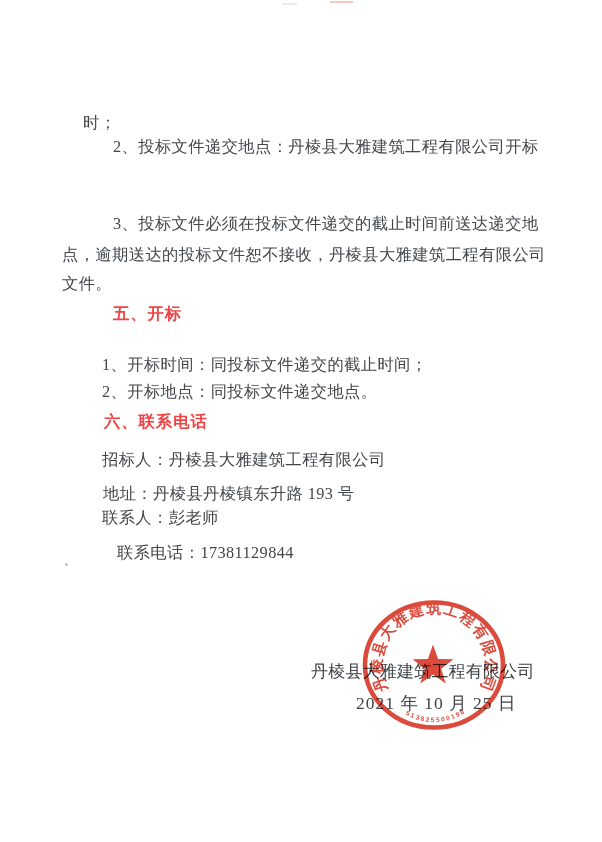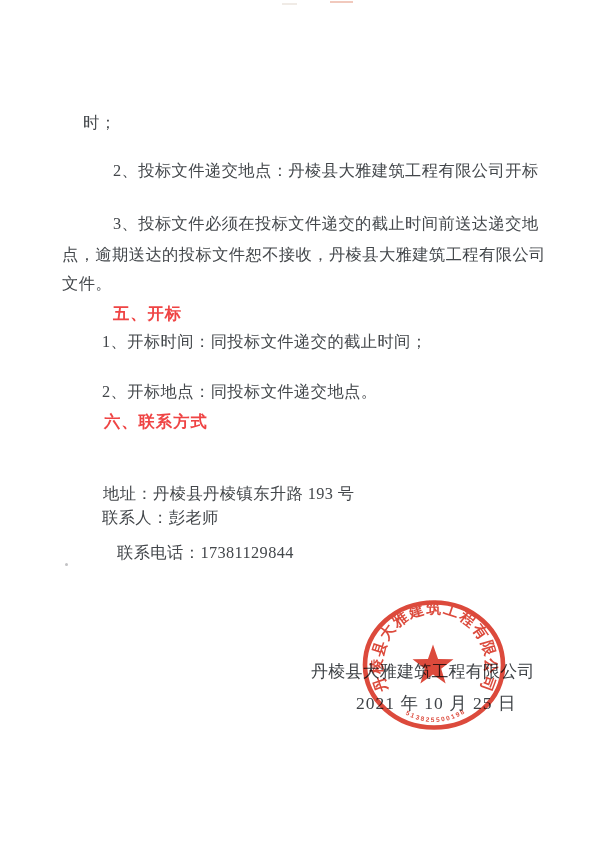--- a/index.html
+++ b/index.html
@@ -14,27 +14,27 @@
     position:absolute;
     font-size:16.3px;
     line-height:1.2;
     letter-spacing:0.4px;
     color:#43474b;
     white-space:nowrap;
   }
   .bold{font-weight:bold;color:#ef4444;letter-spacing:1px;}
   
   .l1 {top:113px;left:83px;}
-  .l2 {top:161px;left:113px;text-align:right;}
+  .l2 {top:137px;left:113px;text-align:right;}
   .l3 {top:182px;left:62px;}
   .l4 {top:214px;left:113px;}
   .l5 {top:245px;left:62px;}
   .l6 {top:274px;left:62px;}
   .l7 {top:304px;left:113px;}
-  .l8 {top:332px;left:102px;}
+  .l8 {top:355px;left:102px;}
   .l9 {top:382px;left:102px;}
   .l10{top:412px;left:104px;}
   .l11{top:450px;left:102px;}
   .l12{top:484px;left:103px;}
   .l13{top:508px;left:102px;}
   .l14{top:543px;left:102px;margin-left:15px;}
   
   .sig-company{
     position:absolute;top:660px;left:311px;
     font-size:17px;letter-spacing:0.2px;color:#3f4347;white-space:nowrap;
@@ -69,21 +69,22 @@
   <div class="speck"></div>
 
   <div class="line l1">时；</div>
   <div class="line l2">2、投标文件递交地点：丹棱县大雅建筑工程有限公司开标</div>
   <div class="line l4">3、投标文件必须在投标文件递交的截止时间前送达递交地</div>
   <div class="line l5">点，逾期送达的投标文件恕不接收，丹棱县大雅建筑工程有限公司</div>
   <div class="line l6">文件。</div>
   <div class="line l7 bold">五、开标</div>
   <div class="line l8">1、开标时间：同投标文件递交的截止时间；</div>
   <div class="line l9">2、开标地点：同投标文件递交地点。</div>
-  <div class="line l10 bold">六、联系方式</div>
+  <div class="line l10 bold">六、联系电话</div>
+  <div class="line l11">招标人：丹棱县大雅建筑工程有限公司</div>
   <div class="line l12">地址：丹棱县丹棱镇东升路 193 号</div>
   <div class="line l13">联系人：彭老师</div>
   <div class="line l14">联系电话：17381129844</div>
 
   <div class="sig-company">丹棱县大雅建筑工程有限公司</div>
   <div class="sig-date">2021 年 10 月 25 日</div>
 
   <svg class="seal" viewBox="0 0 170 150" xmlns="http://www.w3.org/2000/svg">
     <defs>
       <path id="sealArcPath" d="M 39.1 97.4 A 52 52 0 1 1 130.9 97.4" fill="none"></path>

